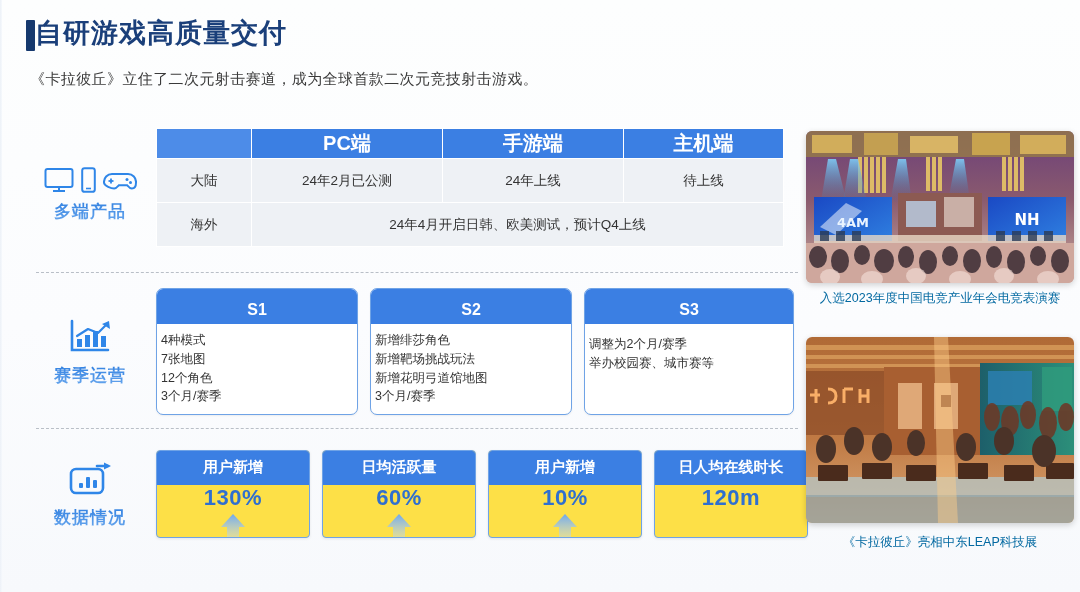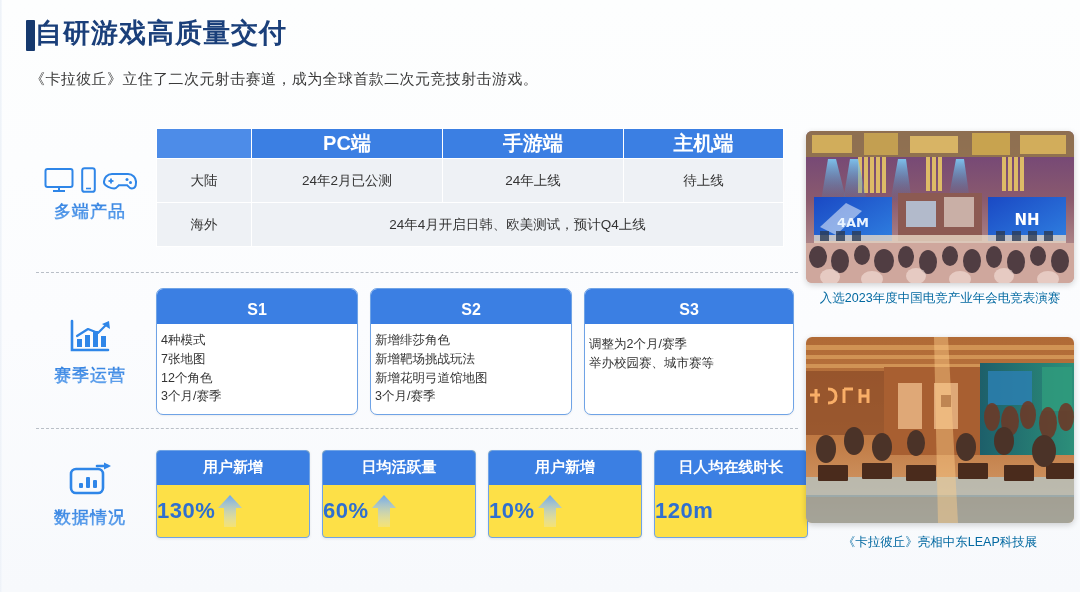--- a/index.html
+++ b/index.html
@@ -79,22 +79,22 @@
   .metric-wrap{display:flex;gap:12px;}
   .mcard{
     width:152px;border:1px solid #6fa3e6;border-radius:4px;overflow:hidden;
     background:#fde047;box-shadow:0 1px 3px rgba(0,0,0,.08);
   }
   .mcard .head{
     background:#3b7fe3;color:#fff;font-size:15px;font-weight:bold;
     text-align:center;padding:7px 0 8px;
   }
   .mcard .body{
-    height:52px;display:flex;align-items:center;justify-content:flex-start;
-    position:relative;gap:2px;
+    height:52px;display:flex;align-items:center;justify-content:space-between;
+    position:relative;gap:2px;flex-direction:column;
   }
   .mcard .val{font-size:22px;font-weight:bold;color:#2f6fd0;letter-spacing:.5px;}
   .arrow{width:26px;height:34px;flex:none;}
 
   
   .photo{
     position:absolute;border-radius:6px;overflow:hidden;
     box-shadow:0 2px 6px rgba(0,0,0,.18);
   }
   .caption{

